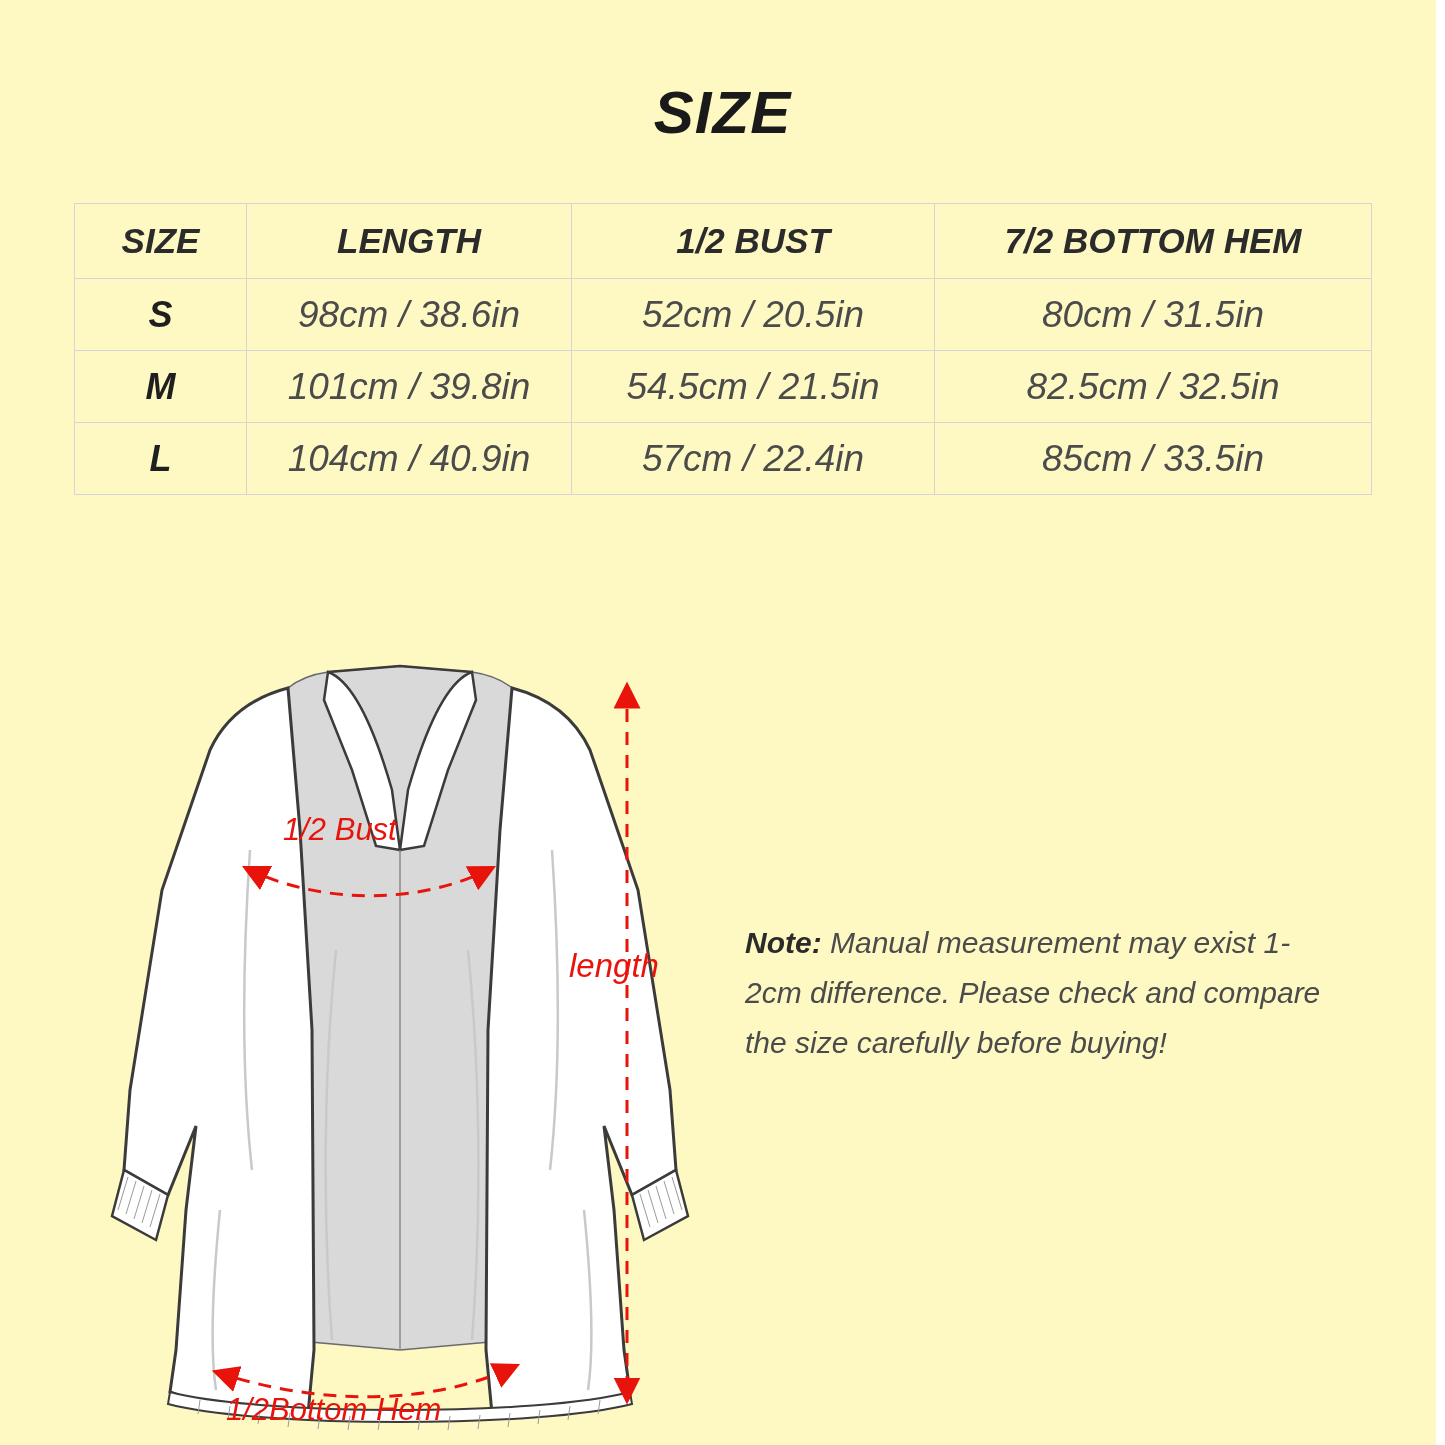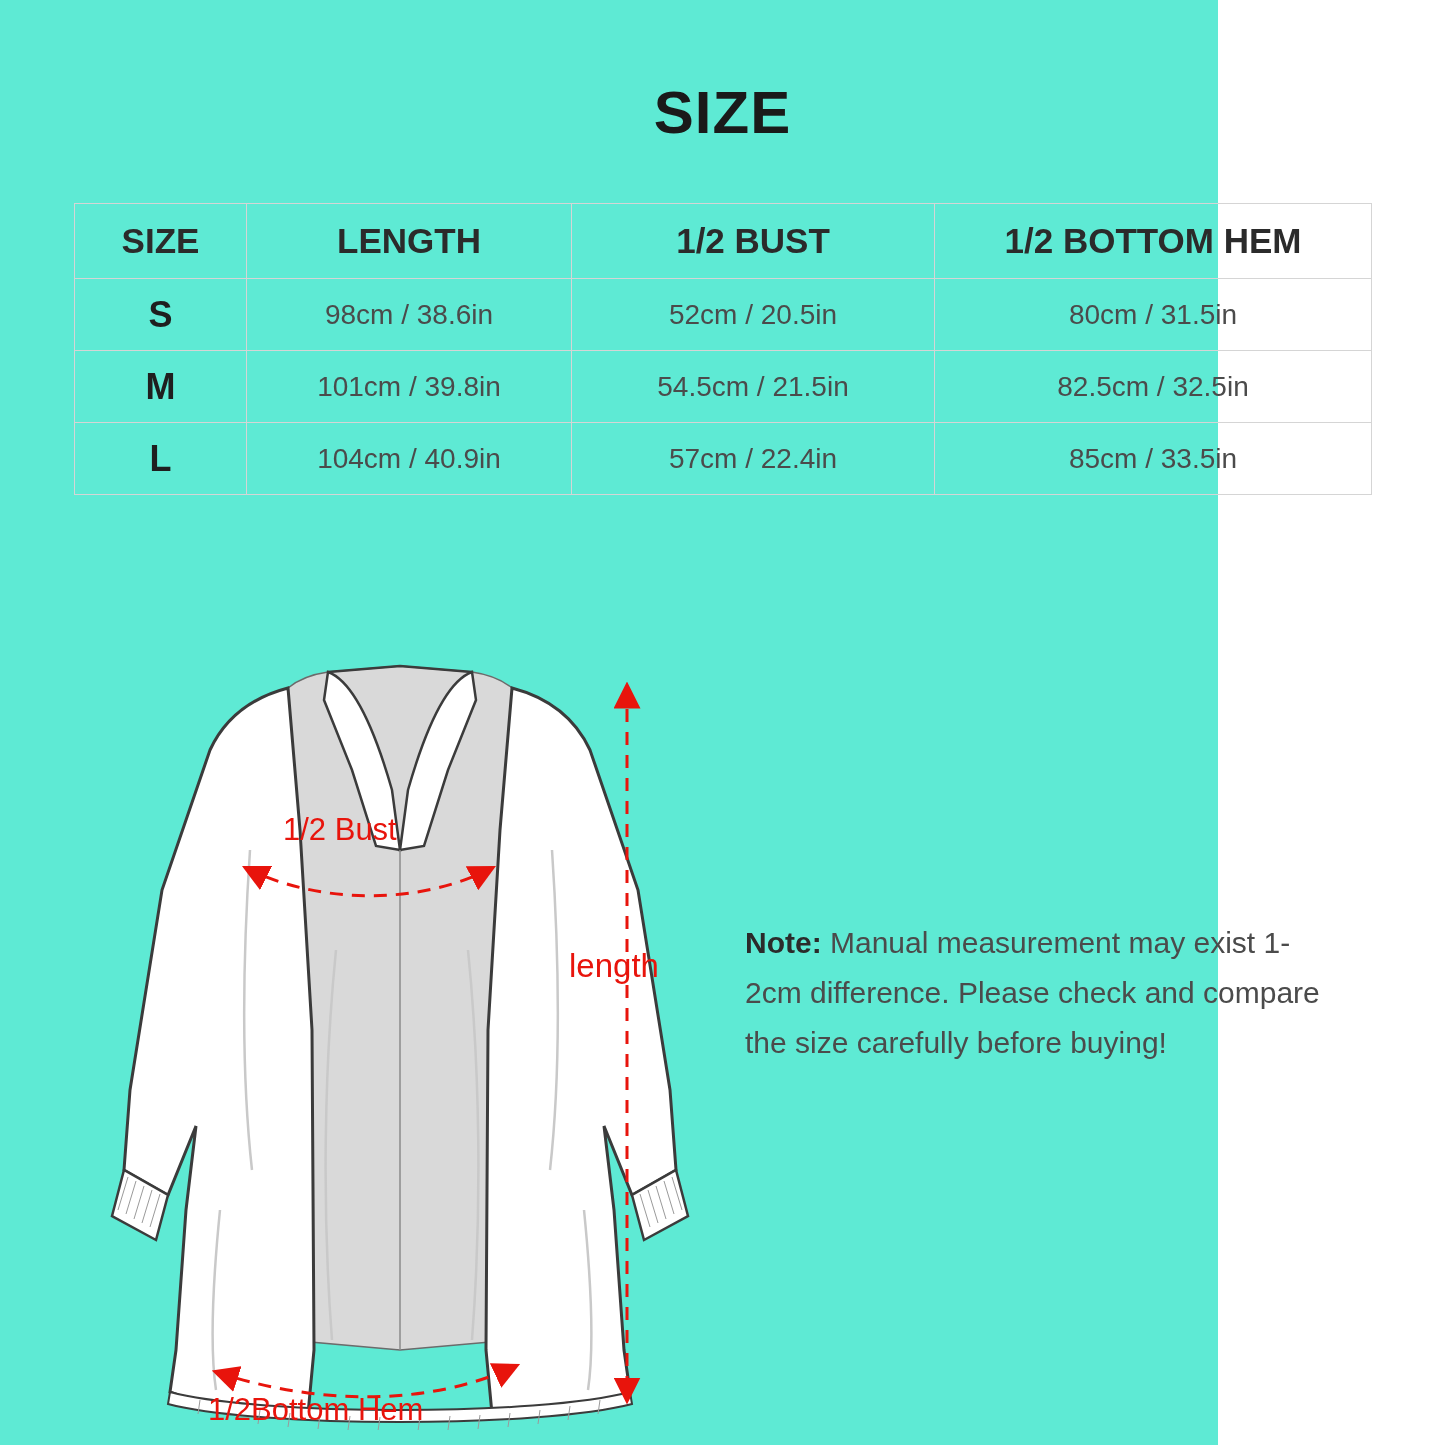--- a/index.html
+++ b/index.html
@@ -9,23 +9,24 @@
   }
   body {
     width: 1445px;
     height: 1445px;
     font-family: "Liberation Sans", sans-serif;
     position: relative;
     overflow: hidden;
   }
   .page {
     position: relative;
-    width: 1218px;
+    width: 1436px;
     height: 1445px;
-    background: #5eead4;
+    background: #fef9c3;
+    font-style: italic;
   }
   .title {
     position: absolute;
     top: 78px;
     left: 0;
     width: 1445px;
     text-align: center;
     font-size: 60px;
     font-weight: bold;
     letter-spacing: 1px;
@@ -49,21 +50,21 @@
     height: 71px;
     vertical-align: middle;
   }
   .size-table thead th {
     font-size: 35px;
     font-weight: bold;
     color: #2b2b2b;
     height: 74px;
   }
   .size-table tbody td {
-    font-size: 28px;
+    font-size: 37px;
   }
   .size-table tbody td.sizecol {
     font-size: 36px;
     font-weight: bold;
     color: #1f1f1f;
   }
   .col-size { width: 172px; }
   .col-len  { width: 325px; }
   .col-bust { width: 363px; }
   .col-hem  { width: 437px; }
@@ -80,21 +81,21 @@
 
   .label-bust {
     position: absolute;
     left: 283px;
     top: 812px;
     font-size: 31px;
     color: #e8140c;
   }
   .label-hem {
     position: absolute;
-    left: 208px;
+    left: 226px;
     top: 1392px;
     font-size: 31px;
     color: #e8140c;
   }
   .label-length {
     position: absolute;
     left: 569px;
     top: 947px;
     font-size: 33px;
     color: #e8140c;
@@ -128,21 +129,21 @@
       <col class="col-size">
         <col class="col-len">
         <col class="col-bust">
         <col class="col-hem">
     </colgroup>
     <thead>
       <tr>
         <th>SIZE</th>
         <th>LENGTH</th>
         <th>1/2 BUST</th>
-        <th>1/2 BOTTOM HEM</th>
+        <th>7/2 BOTTOM HEM</th>
       </tr>
     </thead>
     <tbody>
       <tr>
         <td class="sizecol">S</td>
         <td>98cm / 38.6in</td>
         <td>52cm / 20.5in</td>
         <td>80cm / 31.5in</td>
       </tr>
       <tr>

